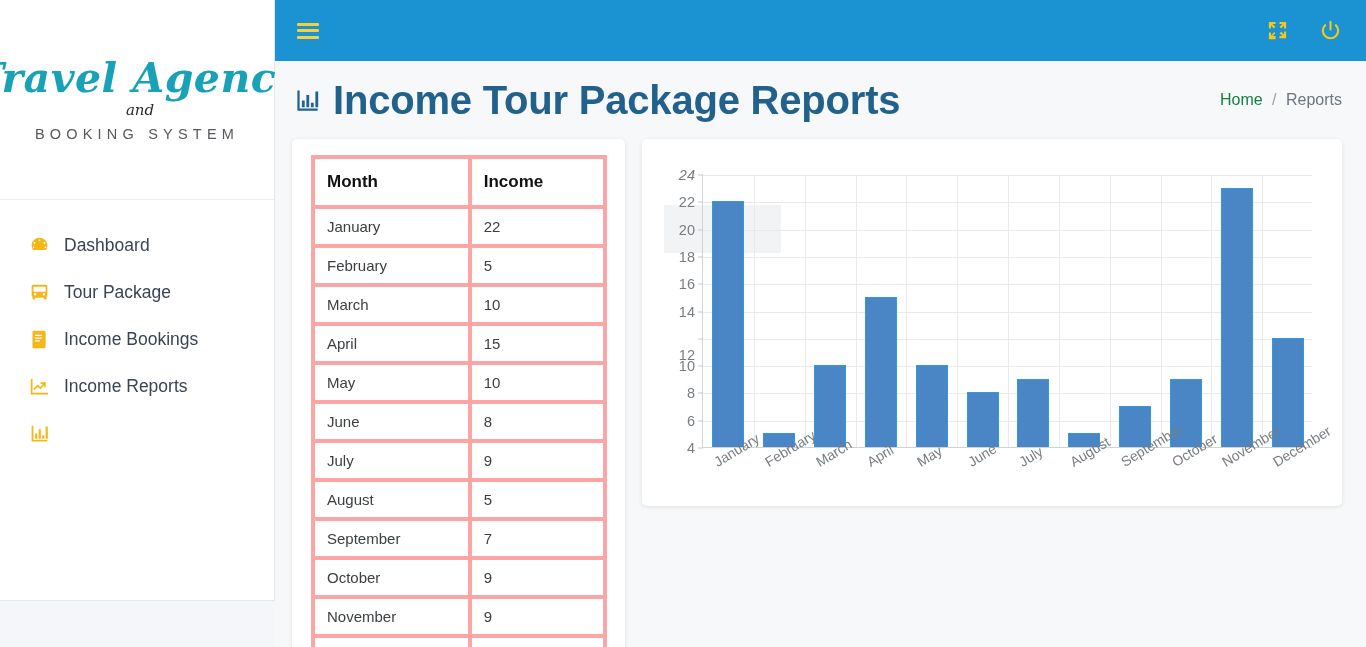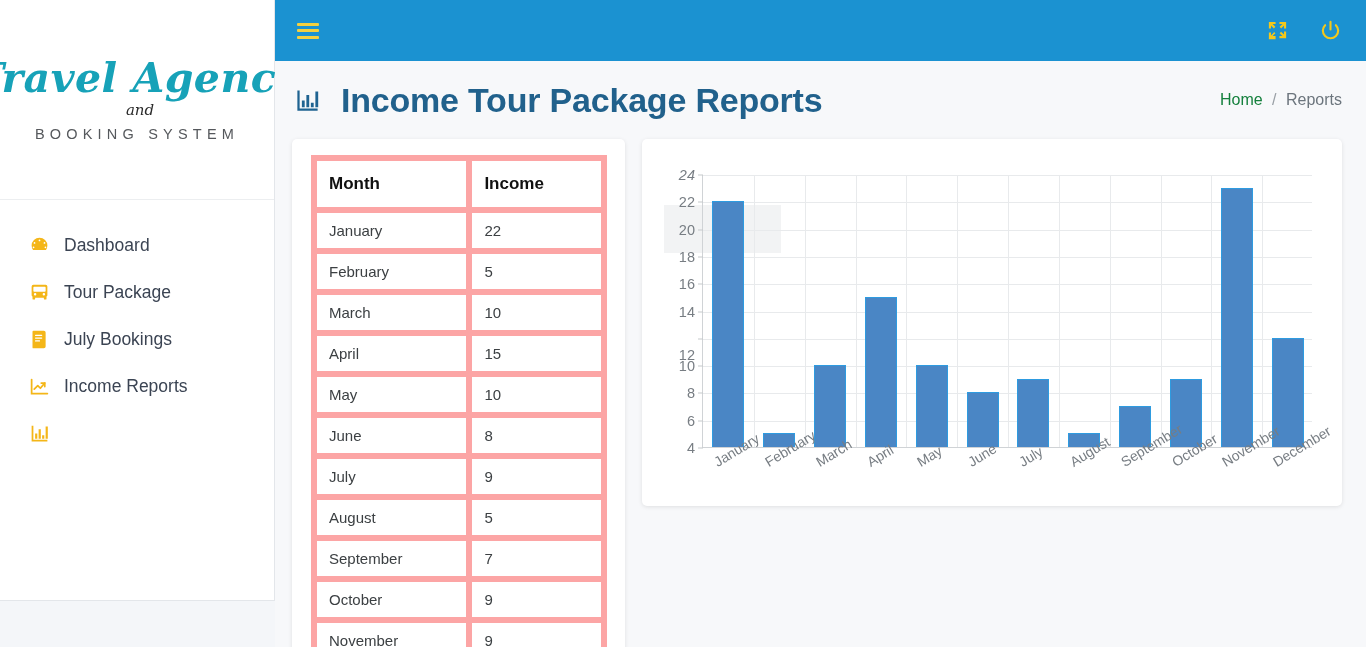--- a/index.html
+++ b/index.html
@@ -105,22 +105,22 @@
     background: #f7f8fa;
     overflow: hidden;
   }
   .page-head {
     height: 78px;
     display: flex; align-items: center;
     justify-content: space-between;
     padding: 0 24px 0 19px;
   }
   .page-title {
-    display: flex; align-items: center; gap: 20px;
-    font-size: 34px; font-weight: bold;
+    display: flex; align-items: center; gap: 12px;
+    font-size: 40px; font-weight: bold;
     color: #21618c;
     letter-spacing: -0.2px;
   }
   .title-icon { color: #1f6391; display: flex; }
   .breadcrumb { font-size: 16px; color: #6c757d; }
   .breadcrumb a { color: #15803d; text-decoration: none; cursor: pointer; }
   .breadcrumb .sep { margin: 0 5px; color: #9aa0a6; }
 
   .panels {
     display: flex; gap: 17px;
@@ -130,21 +130,21 @@
   .card {
     background: #ffffff;
     border-radius: 5px;
     box-shadow: 0 1px 4px rgba(0,0,0,0.10);
   }
   .card-table { width: 342px; padding: 16px 18px 24px 19px; }
   .card-chart { width: 700px; height: 367px; padding: 14px 14px 10px 14px; position: relative; }
 
   table { width: 100%; border-collapse: collapse; }
   th, td {
-    border: 6px solid #fca5a5;
+    border: 4px solid #fca5a5;
     text-align: left;
     font-size: 15px;
     color: #3c4043;
   }
   th { padding: 13px 12px; font-weight: bold; font-size: 17px; color: #111; }
   td { padding: 9px 12px; }
 
   
   .chart-area { position: relative; width: 672px; height: 343px; }
   .ghost {
@@ -231,21 +231,21 @@
         </span>
         <span>Tour Package</span>
       </a>
 
       <a class="nav-item">
         <span class="nav-icon">
           <svg width="21" height="21" viewBox="0 0 24 24" fill="currentColor">
               <path d="M5 2h12a2 2 0 012 2v16a2 2 0 01-2 2H5a1 1 0 01-1-1V3a1 1 0 011-1zm2.5 4.5a.7.7 0 000 1.4h7a.7.7 0 000-1.4h-7zm0 3.2a.7.7 0 000 1.4h7a.7.7 0 000-1.4h-7zm0 3.2a.7.7 0 000 1.4h4.5a.7.7 0 000-1.4H7.5z"></path>
             </svg>
         </span>
-        <span>July Bookings</span>
+        <span>Income Bookings</span>
       </a>
 
       <a class="nav-item">
         <span class="nav-icon">
           <svg width="21" height="21" viewBox="0 0 24 24" fill="none" stroke="currentColor" stroke-width="2">
               <path d="M3 4v16h18" stroke-linecap="round"></path>
               <path d="M6 15l4-4 3 3 5-6" stroke-linecap="round" stroke-linejoin="round"></path>
               <path d="M14 8h4v4" stroke-linecap="round" stroke-linejoin="round"></path>
             </svg>
         </span>

